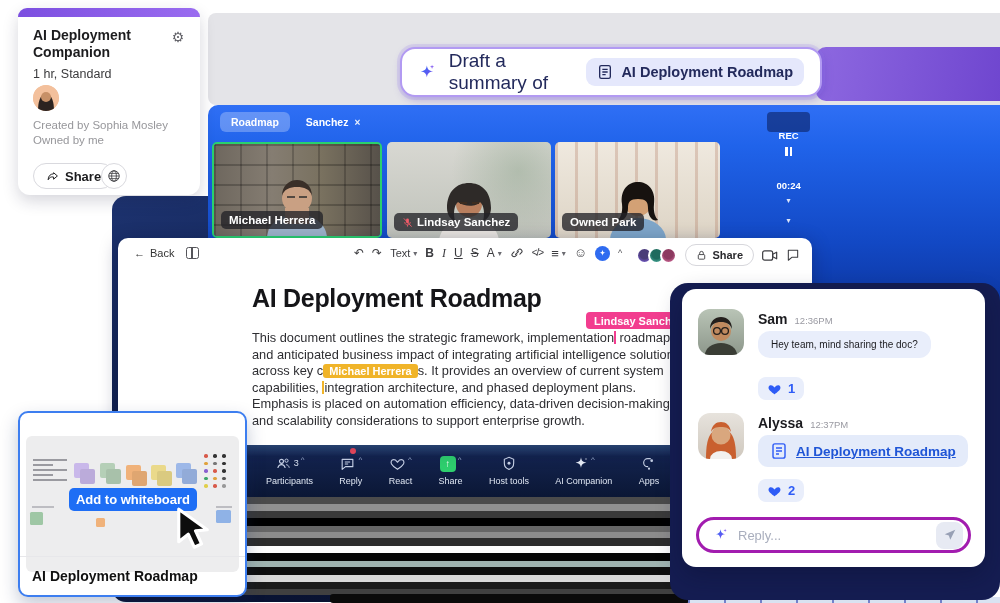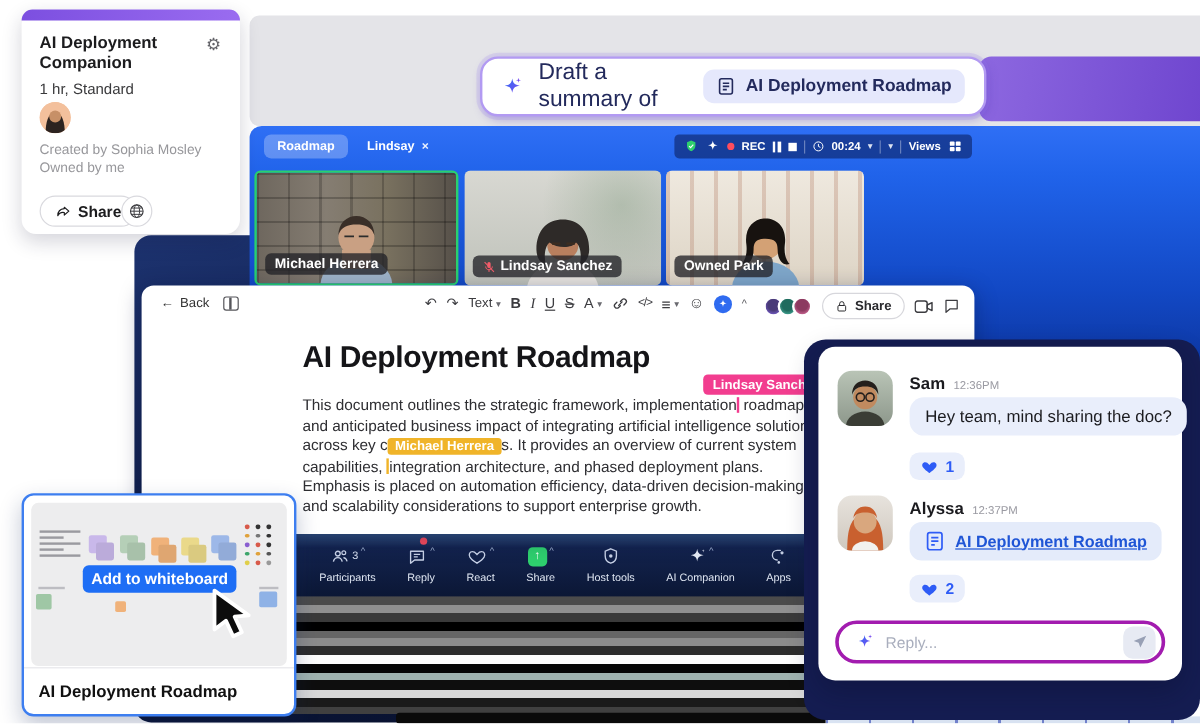--- a/index.html
+++ b/index.html
@@ -14,21 +14,21 @@
   .navy-left { left:112px; top:196px; width:706px; height:406px; background:linear-gradient(160deg,#1d3370,#0a1538 55%,#070f28); border-radius:14px; }
 
   
   .meeting { left:208px; top:105px; width:792px; height:345px; border-top-left-radius:10px;
     background:linear-gradient(180deg,#2f6ff5 0%,#2063ea 12%,#1248c4 40%,#0b2f93 66%,#082064 100%); }
   .mtg-topbar { position:absolute; left:0; top:0; width:100%; height:34px; display:flex; align-items:center; padding:0 12px; }
   .tab-pill { background:rgba(255,255,255,.27); color:#fff; font-size:10.5px; font-weight:700; padding:4px 11px; border-radius:6px; }
   .tab-sharing { display:flex; align-items:center; gap:6px; margin-left:16px; color:#fff; font-size:10.5px; font-weight:600; }
   .tab-sharing .x { font-size:10px; opacity:.9; }
   .status-pill { position:absolute; right:190px; top:7px; height:20px; display:flex; align-items:center; gap:6px;
-    background:rgba(9,26,84,.55); border-radius:4px; padding:0 8px; color:#fff; }
+    background:rgba(9,26,84,.55); border-radius:4px; padding:0 8px; color:#fff;flex-direction:column; }
   .status-pill .txt { font-size:9.5px; font-weight:600; color:#fff; }
   .dot-red { width:6px; height:6px; border-radius:50%; background:#ff4d5e; display:inline-block; }
   .pause-bars { display:inline-flex; gap:2px; }
   .pause-bars i { width:2.5px; height:9px; background:#fff; display:block; }
   .stop-sq { width:7px; height:7px; background:#fff; display:inline-block; }
   .vdiv { width:1px; height:11px; background:rgba(255,255,255,.35); }
   .caret { color:rgba(255,255,255,.85); font-size:8px; line-height:1; }
 
   
   .tile { position:absolute; top:37px; height:96px; border-radius:5px; overflow:hidden; }
@@ -103,21 +103,21 @@
   
   .chat-backdrop { left:670px; top:283px; width:330px; height:317px; background:#151d52; border-radius:18px; }
   .chat-panel { left:682px; top:289px; width:303px; height:278px; background:#fff; border-radius:14px;
     box-shadow:0 8px 24px rgba(10,15,50,.45); }
   .chat-av { position:absolute; left:16px; width:46px; height:46px; border-radius:12px; overflow:hidden; }
   .av-sam { background:linear-gradient(180deg,#b9c4b6,#8d978b); }
   .av-alyssa { background:linear-gradient(180deg,#e7e3dd,#cfc8be); }
   .msg-name { position:absolute; left:76px; font-size:14px; font-weight:700; color:#1b1b1f; }
   .msg-time { font-size:9.5px; font-weight:400; color:#9a9aa2; margin-left:7px; }
   .bubble { position:absolute; left:76px; background:#e9eefb; border-radius:12px; padding:8px 13px;
-    font-size:14px; color:#1b1b1f; white-space:nowrap; }
+    font-size:10px; color:#1b1b1f; white-space:nowrap; }
   .react { position:absolute; left:76px; background:#e9eefb; border-radius:8px; padding:4px 9px;
     display:flex; align-items:center; gap:6px; font-size:13px; font-weight:600; color:#2e5cf6; }
   .link-chip { position:absolute; left:76px; background:#e4ebfa; border-radius:10px; padding:7px 12px;
     display:flex; align-items:center; gap:8px; }
   .link-chip .lk { font-size:13.5px; font-weight:600; color:#1f55d6; text-decoration:underline; white-space:nowrap; }
   .reply-bar { position:absolute; left:14px; top:228px; width:275px; height:36px; border:3px solid #a21caf; border-radius:18px;
     background:#fff; display:flex; align-items:center; gap:9px; padding:0 5px 0 13px; }
   .reply-ph { flex:1; font-size:13px; color:#a9aebd; }
   .send-btn { width:27px; height:27px; border-radius:8px; background:#e7eaf3; display:flex; align-items:center; justify-content:center; }
 
@@ -141,21 +141,21 @@
   .prompt-pill { left:400px; top:47px; width:422px; height:50px; background:#fff; border:2px solid #b29af2; border-radius:15px;
     box-shadow:0 0 0 3px rgba(150,120,240,.18), 2px 3px 8px rgba(90,60,190,.35);
     display:flex; align-items:center; gap:13px; padding:0 16px; }
   .prompt-text { font-size:19px; color:#232a5c; }
   .prompt-chip { display:flex; align-items:center; gap:8px; background:#e5e8fc; border-radius:9px; padding:6px 11px; }
   .prompt-chip .lbl { font-size:14.5px; font-weight:700; color:#232a5c; white-space:nowrap; }
 
   
   .wb-card { left:18px; top:411px; width:229px; height:186px; background:#fff; border:2px solid #3d7ef0; border-radius:10px;
     box-shadow:0 8px 18px rgba(20,40,90,.25); }
-  .wb-preview { position:absolute; left:6px; top:6px; width:213px; height:136px; background:#ededee; border-radius:6px; overflow:hidden; }
+  .wb-preview { position:absolute; left:6px; top:23px; width:213px; height:136px; background:#ededee; border-radius:6px; overflow:hidden; }
   .mini-doc { position:absolute; left:7px; top:20px; width:34px; }
   .mini-doc i { display:block; height:2px; background:#9a9aa0; margin:3px 0; }
   .mini-doc i.short { width:60%; }
   .cluster { position:absolute; width:15px; height:15px; border-radius:2px; }
   .cluster::after { content:""; position:absolute; left:6px; top:6px; width:15px; height:15px; border-radius:2px; background:inherit; filter:brightness(.93); }
   .dots-grid { position:absolute; left:178px; top:18px; width:22px; display:grid; grid-template-columns:repeat(3,1fr); gap:4px 5px; }
   .dots-grid i { width:3.5px; height:3.5px; border-radius:50%; display:block; }
   .wb-dash { position:absolute; height:2px; background:#bdbdc2; }
   .wb-sq { position:absolute; border-radius:1.5px; }
   .wb-btn { position:absolute; left:43px; top:52px; width:128px; height:23px; background:#1e6ef5; border-radius:5px;
@@ -181,21 +181,21 @@
 <div id="stage">
 
   <div class="abs gray-band"></div>
   <div class="abs purple-band"></div>
   <div class="abs navy-left"></div>
 
   <div class="abs meeting">
     <div class="mtg-topbar">
       <span class="tab-pill">Roadmap</span>
       <span class="tab-sharing">
-        <span>Lindsay</span>
+        <span>Sanchez</span>
         <span class="x">×</span>
       </span>
       <div class="status-pill">
         <svg width="12" height="12" viewBox="0 0 24 24">
             <path d="M12 2l7 3v6c0 5-3.5 8-7 9-3.5-1-7-4-7-9V5z" fill="#2ecf6e"></path>
             <path d="M8.5 11.5l2.5 2.5 4.5-5" stroke="#fff" stroke-width="1.8" fill="none"></path>
           </svg>
         <svg width="12" height="12" viewBox="0 0 24 24">
             <path d="M12 2c.9 5.6 2.4 7.1 8 8-5.6.9-7.1 2.4-8 8-.9-5.6-2.4-7.1-8-8 5.6-.9 7.1-2.4 8-8z" fill="#fff"></path>
           </svg>

